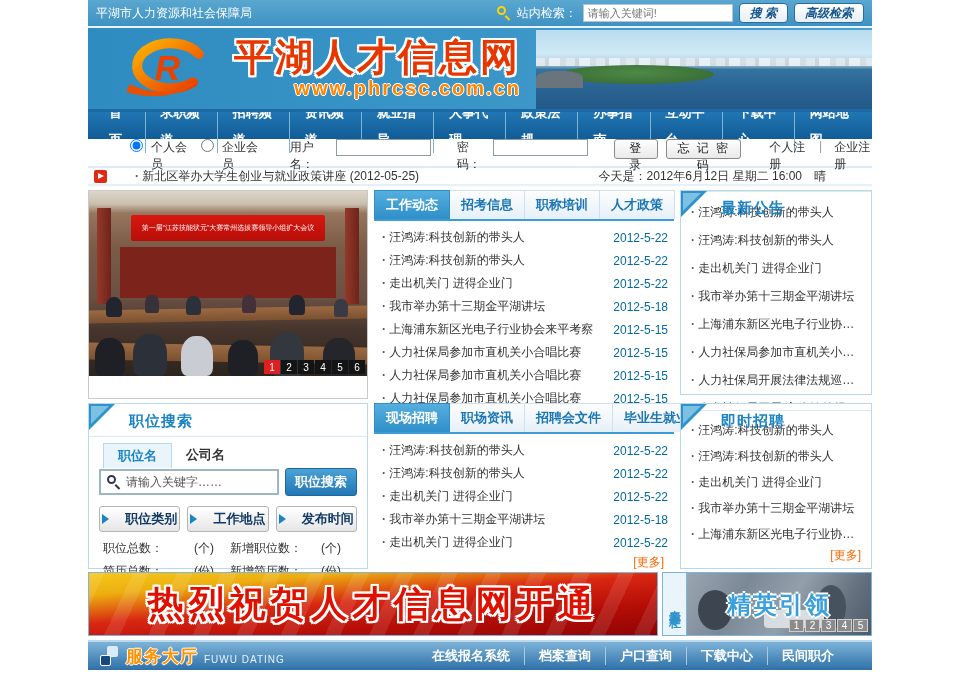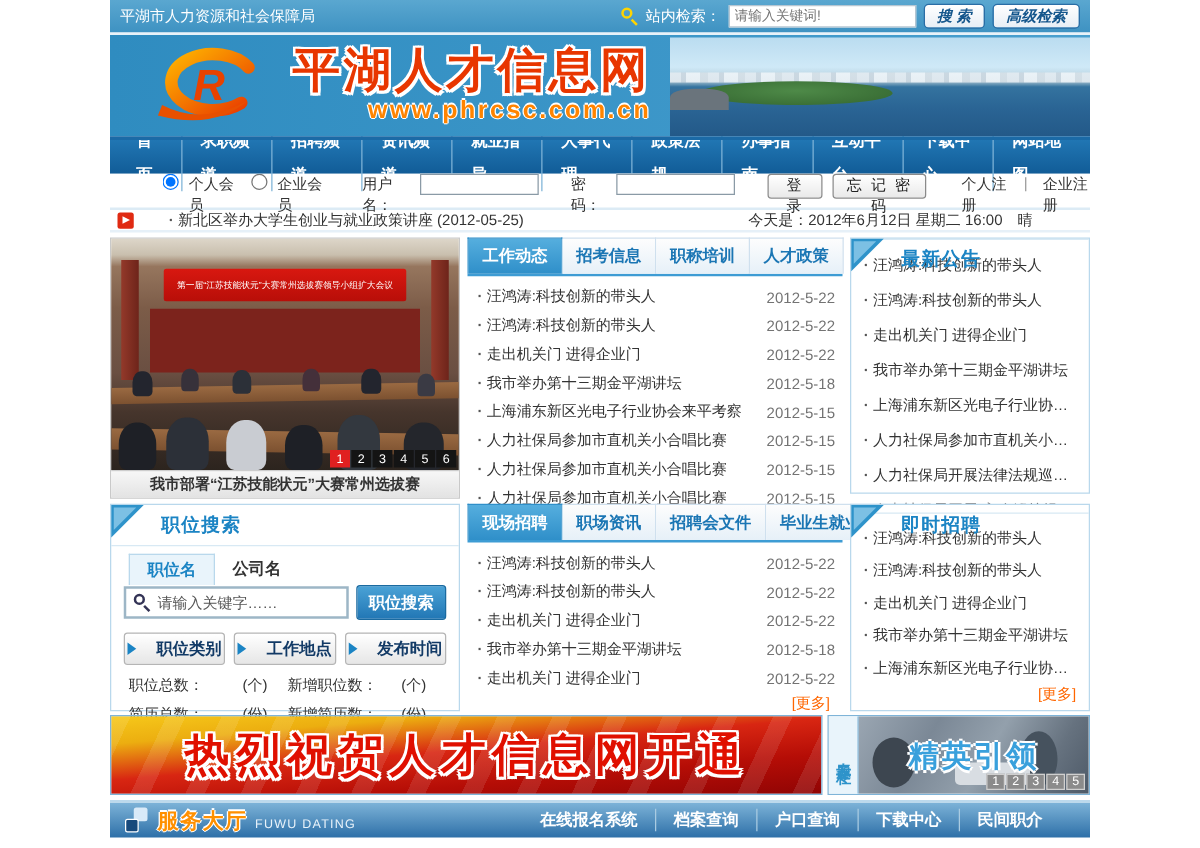--- a/index.html
+++ b/index.html
@@ -81,21 +81,21 @@
   .newspanel.short, .sidepanel.short, .jobpanel { height:166px; }
   .tabs { display:flex; border-bottom:2px solid #3e9cd4; }
   .tab { height:29px; display:flex; align-items:center; justify-content:center; padding:0 11px; font-size:13px; font-weight:bold;
     color:#1b76b4; background:linear-gradient(#fdfdfd,#e6f0f8); border:1px solid #cfe0ee; border-bottom:none; cursor:pointer; white-space:nowrap;}
   .tab + .tab { border-left:none; }
   .tab.on { background:linear-gradient(#55aede,#2f8fc9); color:#fff; border-color:#2f8fc9; }
   .nlist { list-style:none; padding:5px 6px 0 8px; flex:1; }
   .nrow { display:flex; align-items:center; height:23px; }
   .nrow .ttl { flex:1; color:#333; overflow:hidden; white-space:nowrap; text-overflow:ellipsis; cursor:pointer;}
   .nrow .ttl::before { content:"·  "; color:#555; font-weight:bold; }
-  .nrow .dt { color:#737373; margin-left:6px; }
+  .nrow .dt { color:#0369a1; margin-left:6px; }
   .more { text-align:right; padding:0 10px 4px 0; color:#f60; font-weight:normal; cursor:pointer; }
 
   
   .sidepanel { border:1px solid #b9d8ec; background:#fff; height:205px; display:flex; flex-direction:column; }
   .sphead { position:relative; height:33px; border-bottom:1px solid #d8e9f4; }
   .corner { position:absolute; left:0; top:0; width:0; height:0; border-top:26px solid #2e93ca; border-right:26px solid transparent; }
   .corner::after { content:""; position:absolute; left:2px; top:-24px; width:0; height:0; border-top:18px solid #7cc0e4; border-right:18px solid transparent; }
   .sptitle { position:absolute; left:40px; top:0; line-height:33px; color:#1b84c4; font-size:15px; font-weight:bold; letter-spacing:1px;}
   .slist { list-style:none; padding:6px 6px 0 10px; flex:1; }
   .srow { height:28px; display:flex; align-items:center; }
@@ -253,21 +253,20 @@
         <span class="sil" style="left:84%; bottom:0; width:32px; height:38px; background:#24262c"></span>
         <div class="pager">
           <span class="on">1</span>
           <span>2</span>
           <span>3</span>
           <span>4</span>
           <span>5</span>
           <span>6</span>
         </div>
       </div>
-      <div class="photocap">我市部署“江苏技能状元”大赛常州选拔赛</div>
     </div>
 
     <div class="newspanel">
       <div class="tabs">
         <span class="tab on">工作动态</span>
         <span class="tab">招考信息</span>
         <span class="tab">职称培训</span>
         <span class="tab">人才政策</span>
       </div>
       <ul class="nlist">

